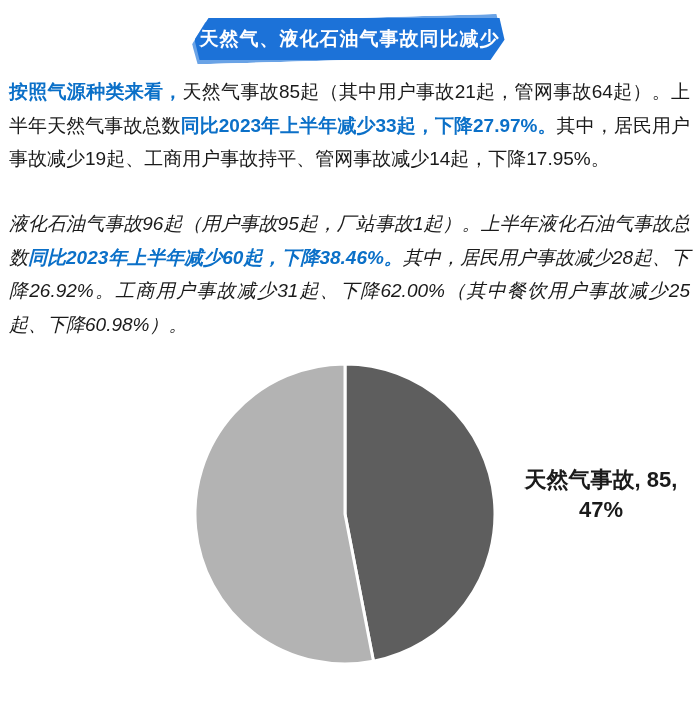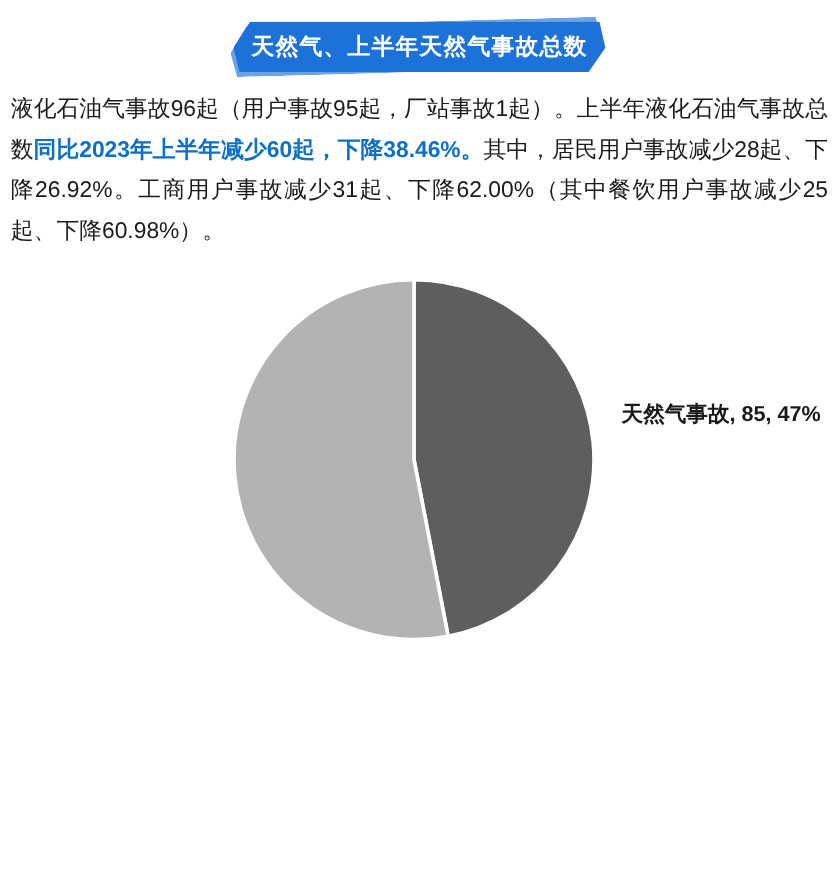--- a/index.html
+++ b/index.html
@@ -42,42 +42,42 @@
   }
 
   
   .body-text {
     margin: 15px 9px 0;
     font-size: 19px;
     line-height: 1.77;
     text-align: justify;
   }
   .body-text p { margin: 0 0 31px 0; }
-  .body-text p:last-child { margin-bottom: 0; }
+  .body-text p:last-child { margin-bottom: 0; font-style: italic; }
   .em {
     color: var(--emphasis-blue, #0b70c8);
     font-weight: bold;
   }
 
   
   .chart-area {
     position: relative;
     height: 312px;
     margin-top: 20px;
   }
   .pie-svg {
     position: absolute;
     left: 192px;
     top: 0;
     width: 306px;
     height: 306px;
   }
   .pie-label {
     position: absolute;
-    font-size: 18px;
+    font-size: 22px;
     font-weight: bold;
     text-align: center;
     line-height: 1.33;
     color: #1a1a1a;
   }
   .pie-label-right { left: 506px; top: 104px; width: 190px; }
   .pie-label-left  { left: 16px;  top: 142px; width: 142px; }
 
   
   .caption {
@@ -88,24 +88,25 @@
   }
   .caption .marker { margin-right: 5px; font-size: 15px; }
 </style>
 </head>
 <body>
 
 <div class="page">
 
   <div class="banner-wrap">
     <div class="banner-back"></div>
-    <div class="banner-front">天然气、上半年天然气事故总数</div>
+    <div class="banner-front">天然气、液化石油气事故同比减少</div>
   </div>
 
   <div class="body-text" id="paragraphs">
+      <p><span class="em">按照气源种类来看，</span><span>天然气事故85起（其中用户事故21起，管网事故64起）。上半年天然气事故总数</span><span class="em">同比2023年上半年减少33起，下降27.97%。</span><span>其中，居民用户事故减少19起、工商用户事故持平、管网事故减少14起，下降17.95%。</span></p>
       <p><span>液化石油气事故96起（用户事故95起，厂站事故1起）。上半年液化石油气事故总数</span><span class="em">同比2023年上半年减少60起，下降38.46%。</span><span>其中，居民用户事故减少28起、下降26.92%。工商用户事故减少31起、下降62.00%（其中餐饮用户事故减少25起、下降60.98%）。</span></p>
     </div>
 
   <div class="chart-area">
     <svg id="pie-svg" class="pie-svg" viewBox="0 0 306 306">
         <path d="M153,153 L153.00,3.00 A150,150 0 0 1 181.47,300.27 Z" fill="#5e5e5e" stroke="#ffffff" stroke-width="3"></path>
         <path d="M153,153 L181.47,300.27 A150,150 0 1 1 153.00,3.00 Z" fill="#b3b3b3" stroke="#ffffff" stroke-width="3"></path>
       </svg>
     <div class="pie-label pie-label-right">天然气事故, 85, 47%</div>
   </div>

